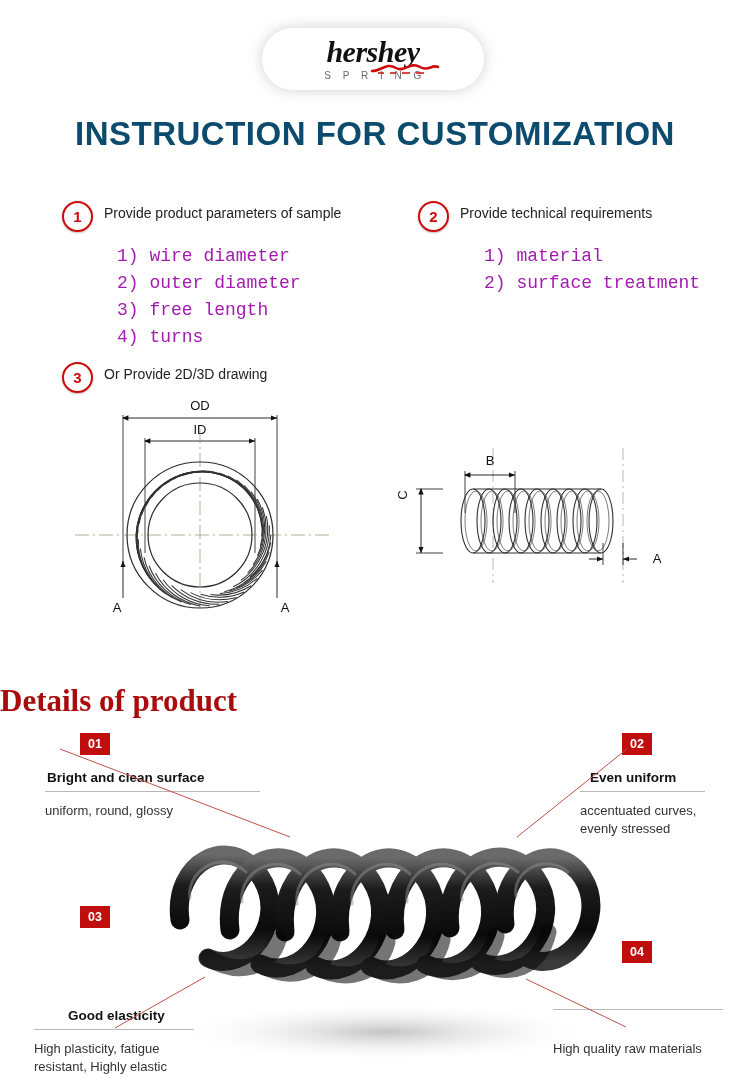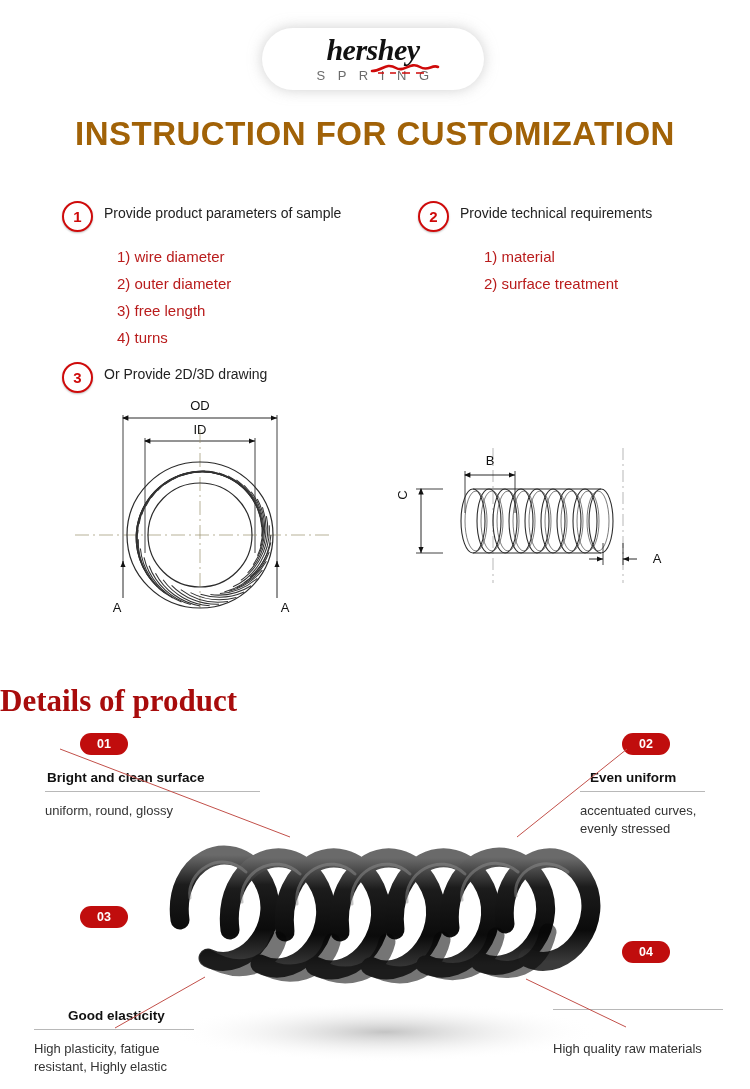--- a/index.html
+++ b/index.html
@@ -46,21 +46,21 @@
     font-style: italic;
     font-weight: bold;
     font-size: 30px;
     letter-spacing: -0.5px;
     color: #111111;
     line-height: 1;
     position: relative;
     z-index: 2;
   }
   .logo-sub {
-    font-size: 13px;
+    font-size: 10px;
     letter-spacing: 4.5px;
     color: #6b6b6b;
     margin-top: 3px;
     margin-left: 4px;
   }
   .logo-swoosh {
     position: absolute;
     left: 108px;
     top: 30px;
     width: 70px;
@@ -70,21 +70,21 @@
 
   
   .main-title {
     position: absolute;
     left: 0; top: 115px;
     width: 750px;
     text-align: center;
     font-size: 33px;
     font-weight: bold;
     letter-spacing: 0.5px;
-    color: #a16207;
+    color: #0c4a6e;
     font-family: "Liberation Sans", sans-serif;
   }
 
   
   .badge {
     width: 27px;
     height: 27px;
     border-radius: 50%;
     background: #ffffff;
     border: 2.5px solid #cf0a0a;
@@ -104,23 +104,24 @@
   }
   .step-head {
     font-size: 14px;
     color: #222;
     margin-left: 11px;
     margin-top: 4px;
     white-space: nowrap;
   }
   .sub-list {
     position: absolute;
-    font-size: 15px;
-    color: #b91c1c;
+    font-size: 18px;
+    color: #a21caf;
     line-height: 27px;
+    font-family: Liberation Mono, monospace;
   }
 
   #step1 { left: 62px; top: 201px; }
   #step1-list { left: 117px; top: 243px; }
   #step2 { left: 418px; top: 201px; }
   #step2-list { left: 484px; top: 243px; }
   #step3 { left: 62px; top: 362px; }
 
   
   .drawing {
@@ -138,23 +139,23 @@
     width: 750px;
     text-align: left;
     font-size: 31px;
     font-weight: bold;
     color: #a80c0c;
     font-family: "Liberation Serif", serif;
   }
 
   .callout-badge {
     position: absolute;
-    width: 48px;
+    width: 30px;
     height: 22px;
-    border-radius: 11px;
+    border-radius: 0;
     background: #c00d0d;
     color: #fff;
     font-size: 12.5px;
     font-weight: bold;
     display: flex;
     align-items: center;
     justify-content: center;
   }
   .callout-title {
     position: absolute;

